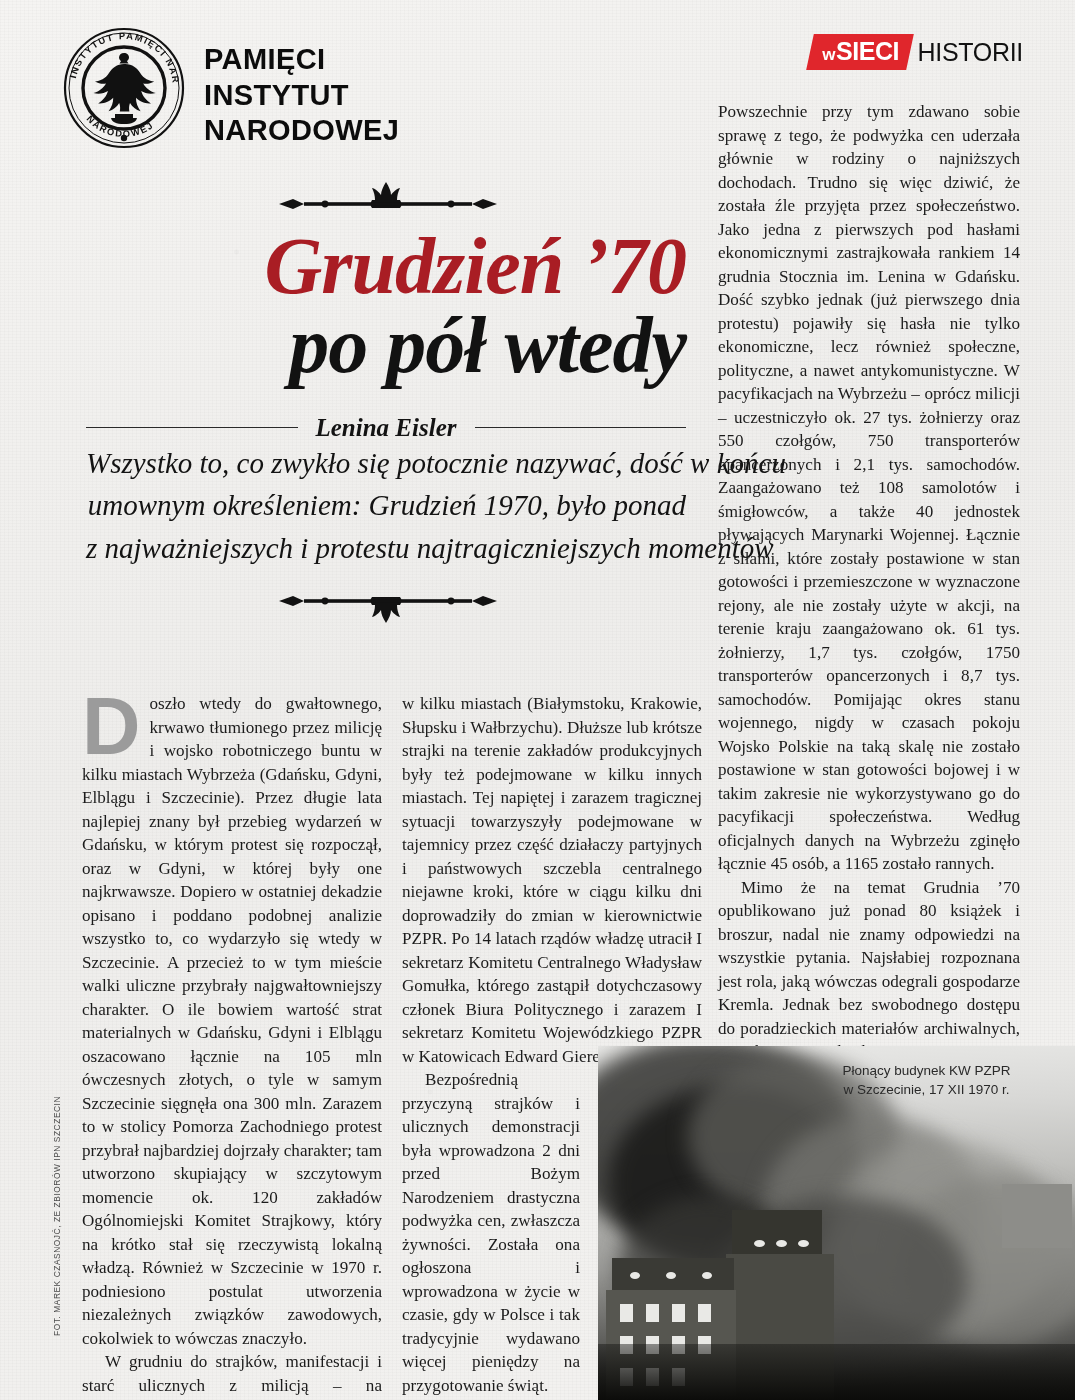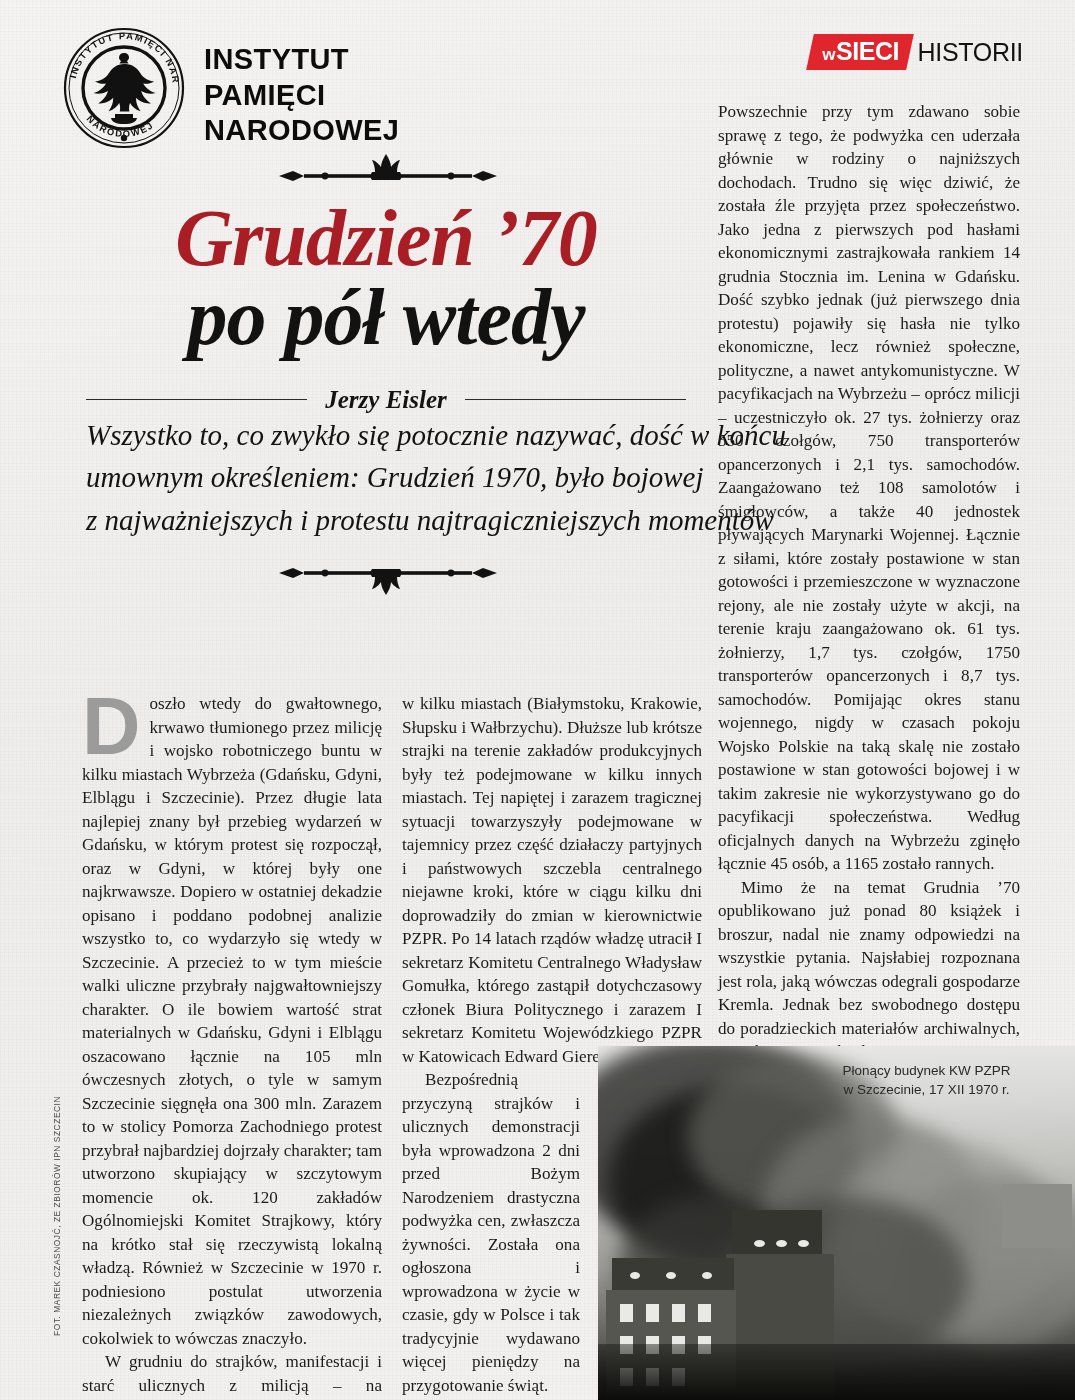--- a/index.html
+++ b/index.html
@@ -47,21 +47,21 @@
   }
   .brand-red span.small{font-size:17px;}
   .brand-red span.big{font-size:25px;}
   .brand-red > *{transform:skewX(12deg);display:inline-block;}
   .brand-black{
     font-family:"Liberation Sans",sans-serif;font-weight:normal;
     font-size:25px;letter-spacing:-.3px;color:#111;margin-left:8px;
   }
 
   
-  .titleblock{position:absolute;left:86px;top:152px;width:600px;text-align:center;}
+  .titleblock{position:absolute;left:86px;top:180px;width:600px;text-align:right;}
   .orn{display:block;margin:0 auto;}
   .headline{
     font-family:"Liberation Serif",serif;font-style:italic;font-weight:bold;
     line-height:.96;margin-top:14px;
   }
   .hl1{font-size:80px;color:#a91d24;letter-spacing:-1px;}
   .hl2{font-size:80px;color:#121212;letter-spacing:-1px;margin-top:2px;}
   .byline{
     display:flex;align-items:center;justify-content:center;gap:18px;
     margin-top:30px;
@@ -153,22 +153,22 @@
           <g fill="#111">
             <path d="M62 27 c-3 0 -5 2 -5 4.5 0 1.6 .9 2.8 2.1 3.6 l-1.6 2.4 h9 l-1.6 -2.4 c1.2 -.8 2.1 -2 2.1 -3.6 0 -2.5 -2 -4.5 -5 -4.5 z"></path>
             <path d="M62 38 c-7 0 -12 4 -15 9 -3.5 5.8 -9 8 -14 8.4 4 2.4 8 2.6 11 2 -2.6 4.6 -7.5 8.2 -12.6 9.6 5.4 1.6 10.8 .4 14.6 -2 -1.4 5 -5.2 9.6 -9.8 12.4 6 .6 11.4 -1.8 15 -5.6 .2 4.6 -1.6 9.6 -4.6 13.4 4.6 -1.2 8.4 -4.4 10.6 -8.2 1 2.4 1.2 5.4 .6 8.6 h9.6 c-.6 -3.2 -.4 -6.2 .6 -8.6 2.2 3.8 6 7 10.6 8.2 -3 -3.8 -4.8 -8.8 -4.6 -13.4 3.6 3.8 9 6.2 15 5.6 -4.6 -2.8 -8.4 -7.4 -9.8 -12.4 3.8 2.4 9.2 3.6 14.6 2 -5.1 -1.4 -10 -5 -12.6 -9.6 3 .6 7 .4 11 -2 -5 -.4 -10.5 -2.6 -14 -8.4 -3 -5 -8 -9 -15 -9 z"></path>
             <path d="M53 88 h18 v4 h-18 z"></path>
             <path d="M49 92 h26 c-1 4 -5 6 -13 6 s-12 -2 -13 -6 z"></path>
           </g>
         </g>
       </svg>
     </div>
     <div class="inst-name">
+      <div>PAMIĘCI</div>
       <div>INSTYTUT</div>
-      <div>PAMIĘCI</div>
       <div>NARODOWEJ</div>
     </div>
   </div>
 
   <div class="brandlogo">
     <div class="brand-red">
       <span class="small">w</span>
       <span class="big">SIECI</span>
     </div>
     <div class="brand-black">HISTORII</div>
@@ -188,27 +188,27 @@
       </g>
     </svg>
 
     <div class="headline">
       <div class="hl1">Grudzień ’70</div>
       <div class="hl2">po pół wtedy</div>
     </div>
 
     <div class="byline">
       <div class="rule"></div>
-      <div class="who">Jerzy Eisler</div>
+      <div class="who">Lenina Eisler</div>
       <div class="rule"></div>
     </div>
 
     <div class="lede">
       <div>Wszystko to, co zwykło się potocznie nazywać, dość w końcu</div>
-      <div>umownym określeniem: Grudzień 1970, było bojowej</div>
+      <div>umownym określeniem: Grudzień 1970, było ponad</div>
       <div>z najważniejszych i protestu najtragiczniejszych momentów</div>
     </div>
 
     <svg class="orn" width="244" height="34" viewBox="0 0 244 34" style="margin-top:22px">
       <g fill="#121212" transform="translate(0,34) scale(1,-1)">
         <path d="M122 2 c-3 5 -5 9 -5 13 0 0 -4 -6 -9 -7 2 4 3 8 3 12 l22 0 c0 -4 1 -8 3 -12 -5 1 -9 7 -9 7 0 -4 -2 -8 -5 -13z"></path>
         <path d="M108 20 h28 c2 3 2 6 0 8 h-28 c-2 -2 -2 -5 0 -8z"></path>
         <rect x="40" y="22.2" width="168" height="3.6"></rect>
         <path d="M40 24 l-11 -5 -14 5 14 5z"></path>
         <path d="M208 24 l11 -5 14 5 -14 5z"></path>

